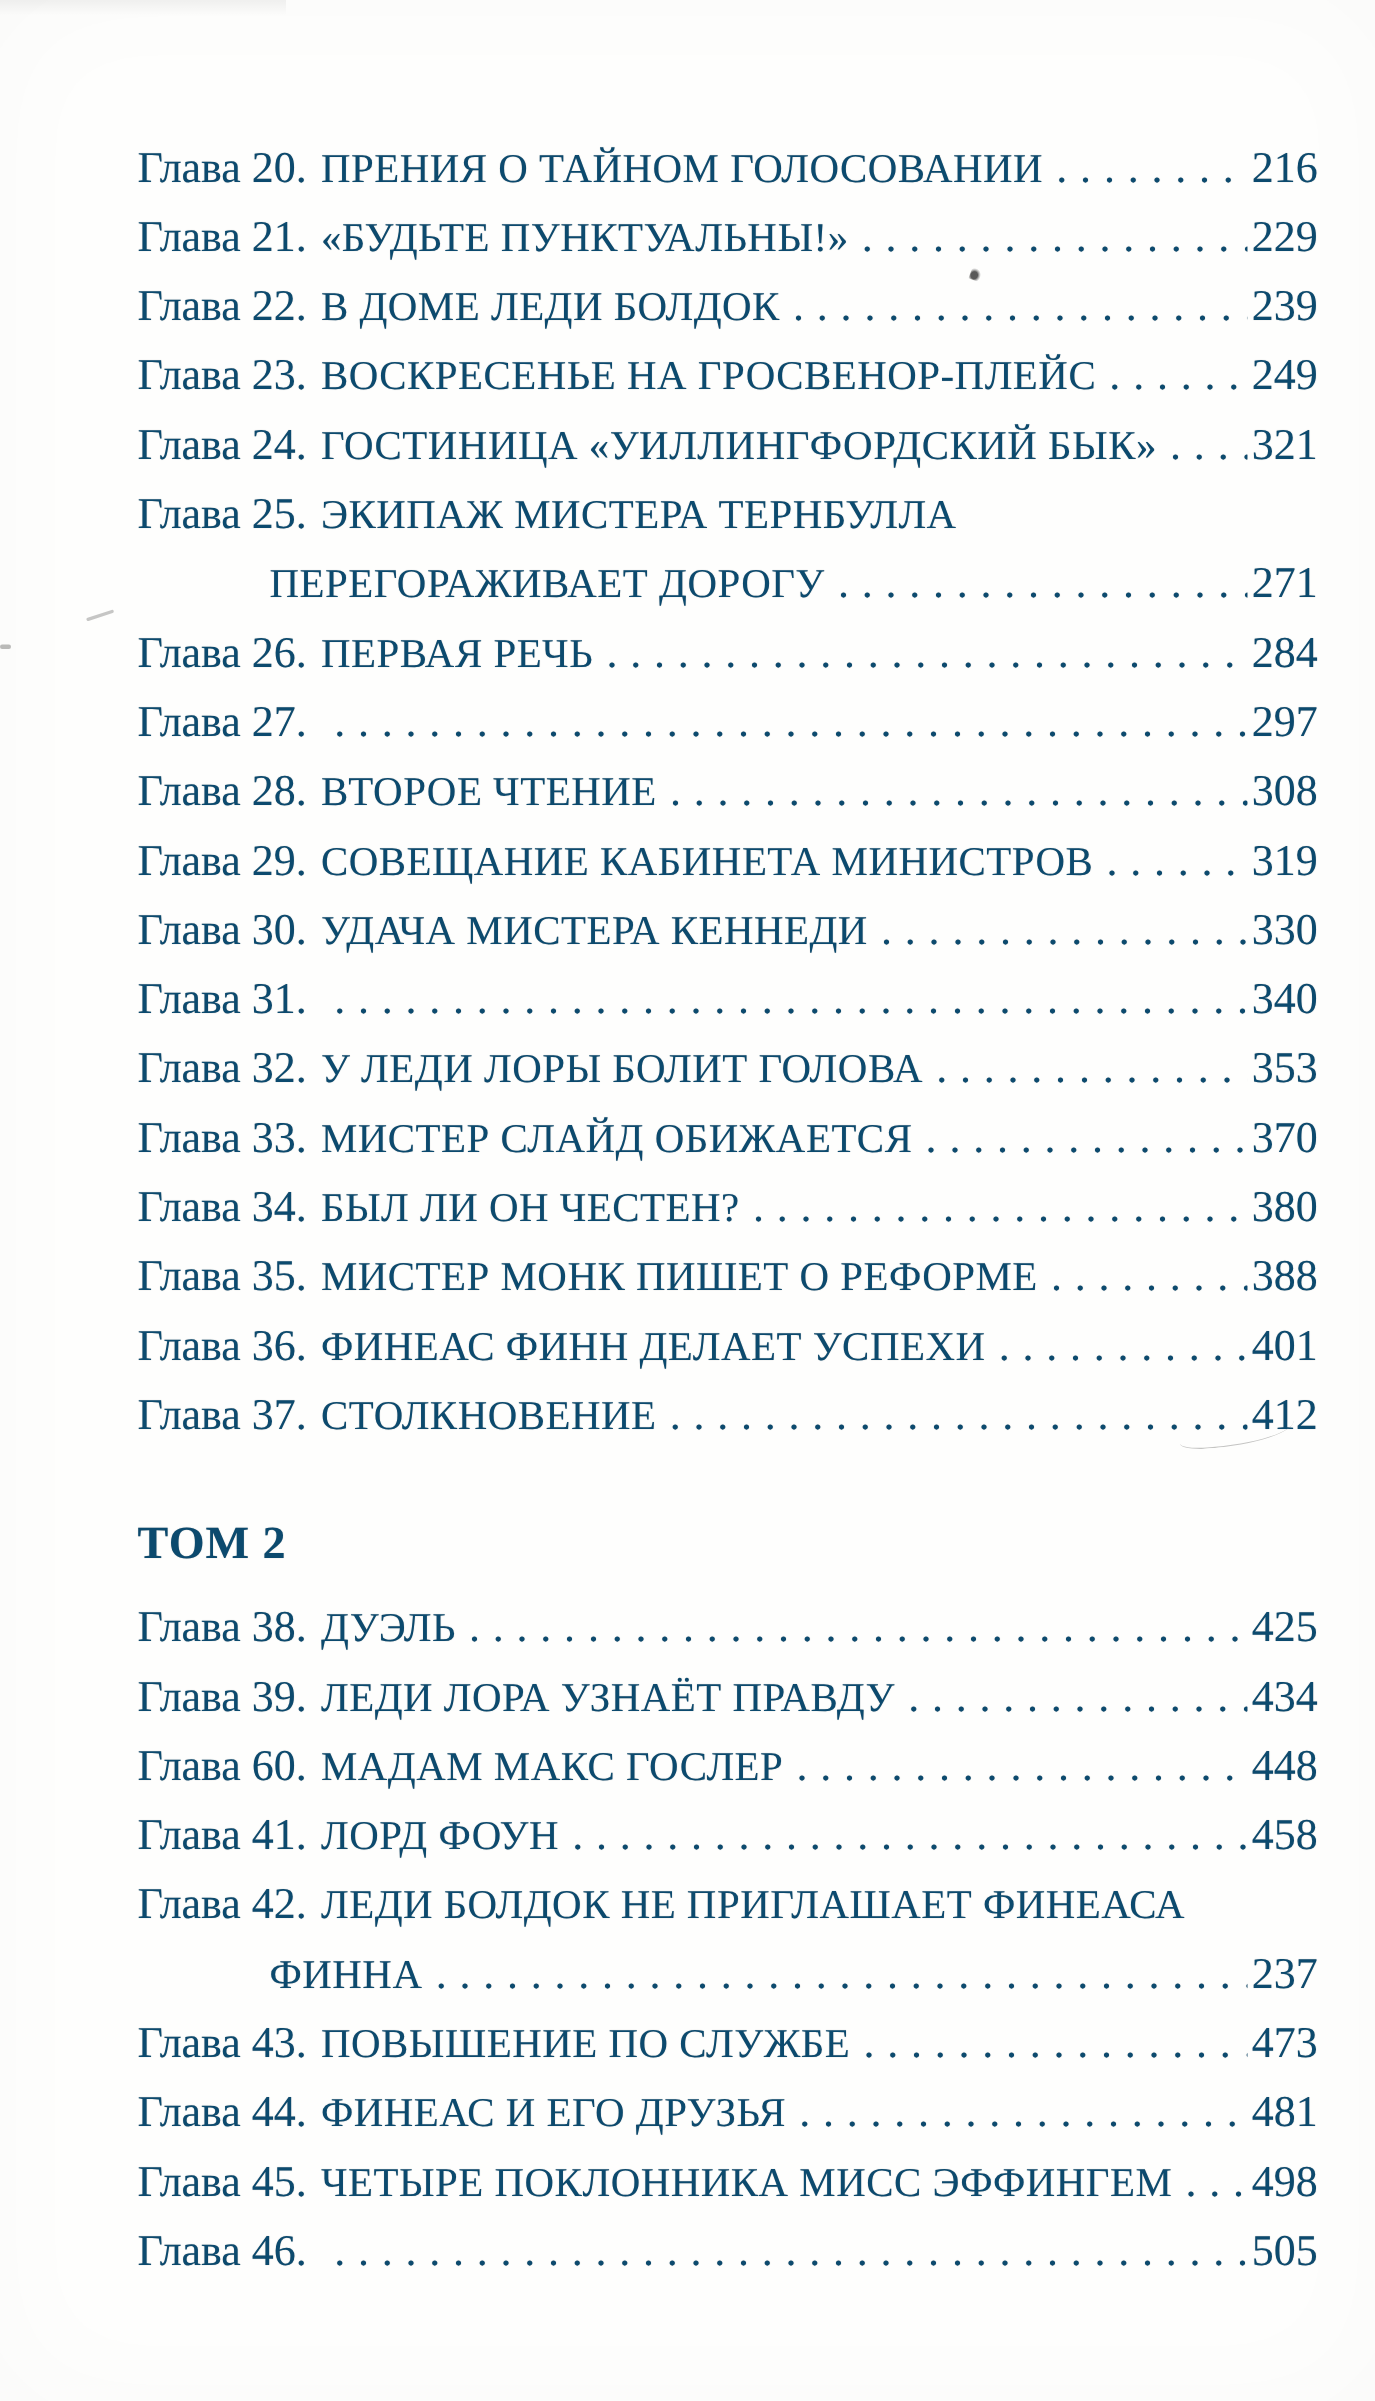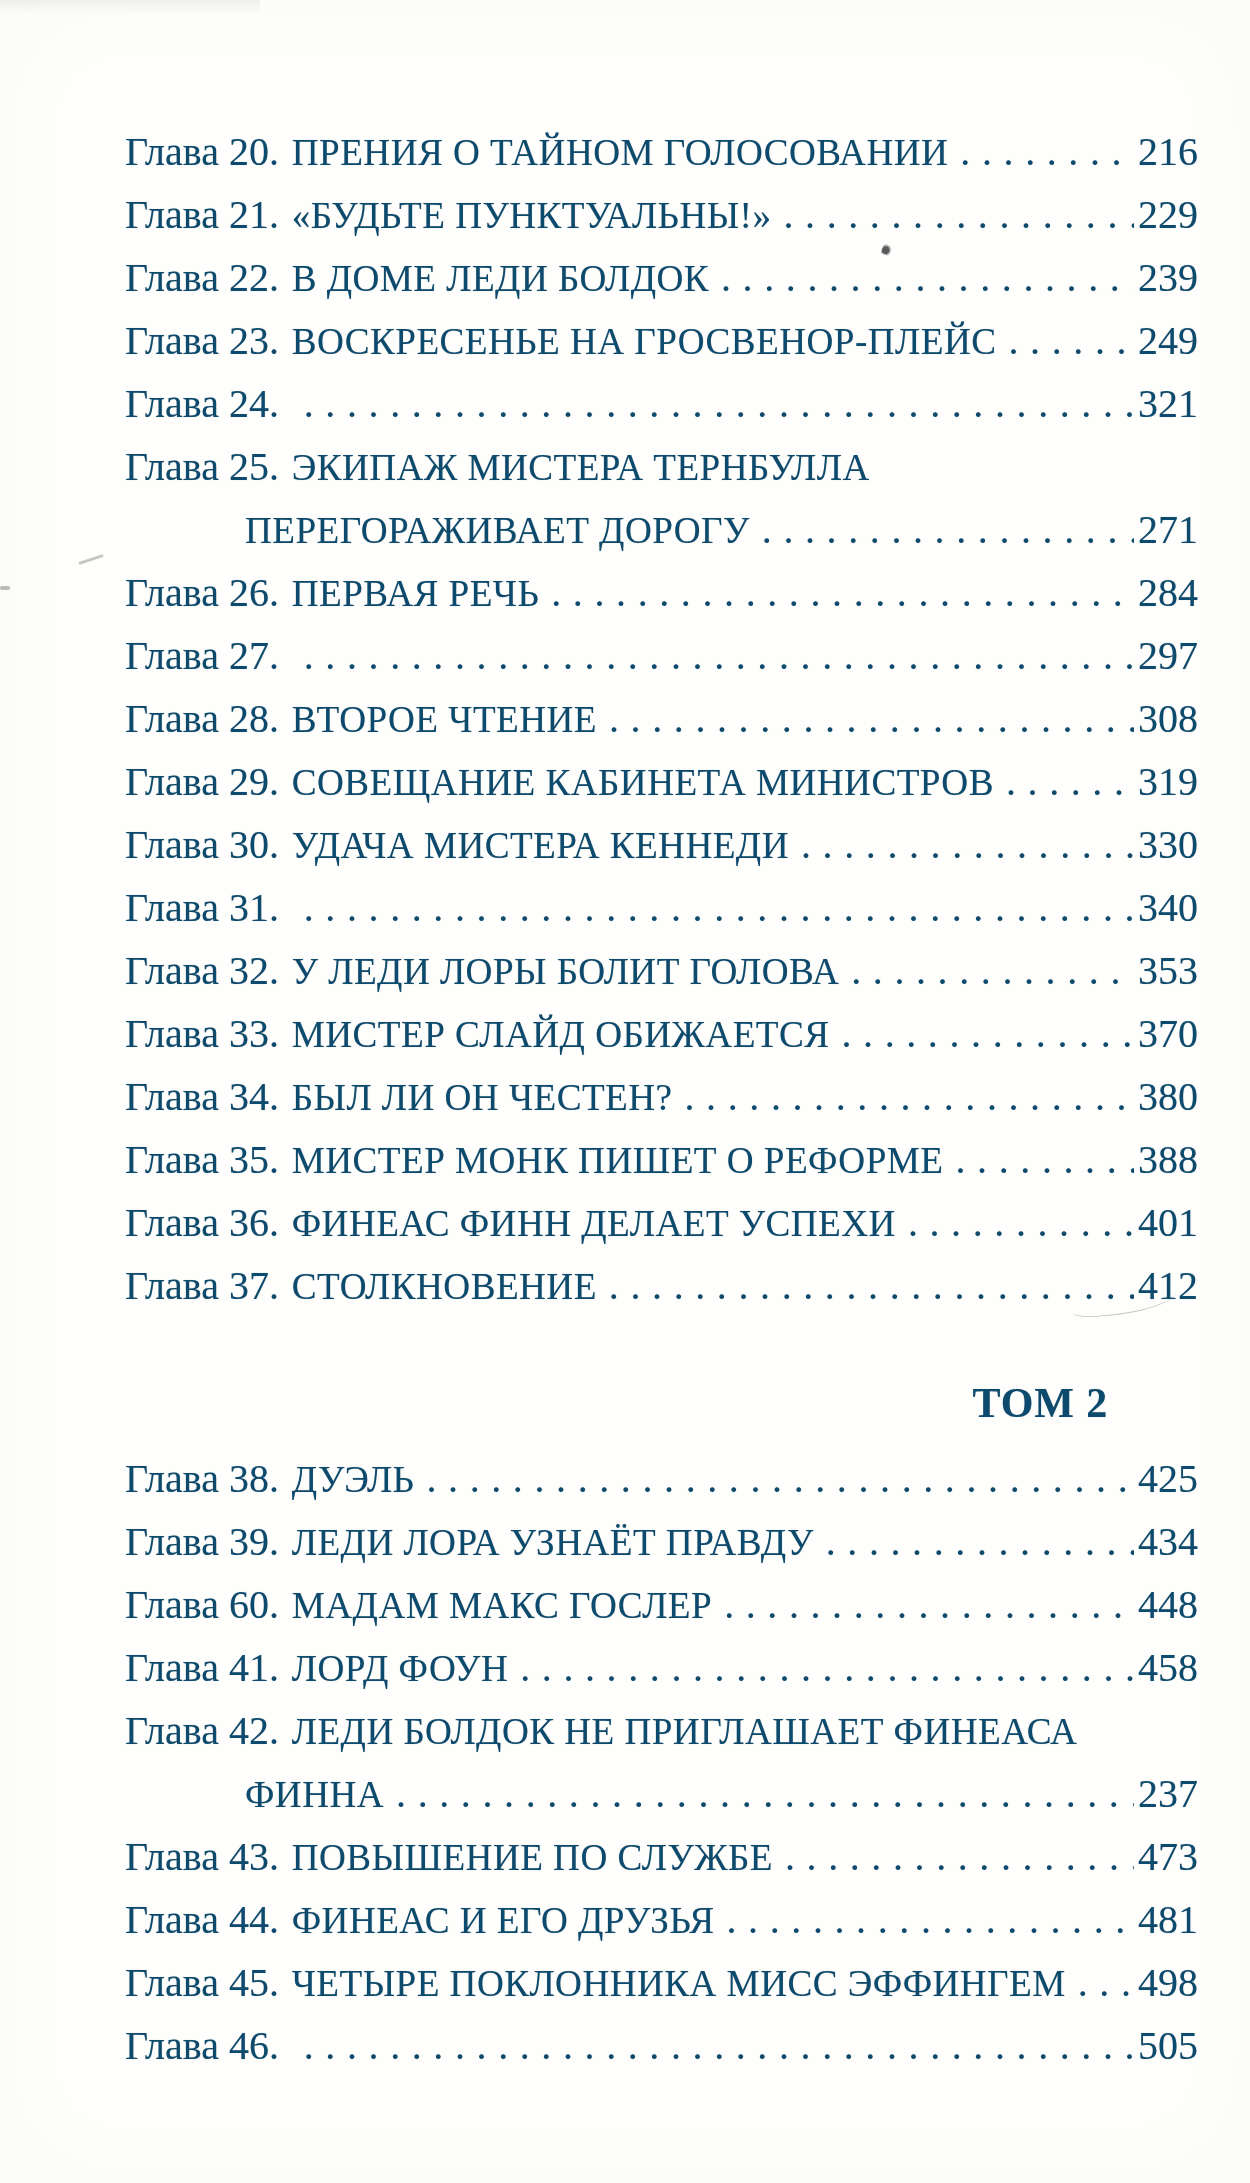--- a/index.html
+++ b/index.html
@@ -51,21 +51,21 @@
     flex: 0 0 auto;
   }
   .toc-row.continuation {
     padding-left: 120px;
   }
   .volume-heading {
     line-height: 63px;
     height: 63px;
     margin: 55px 0 12px 0;
     padding-right: 90px;
-    text-align: right;
+    text-align: left;
     font-size: 42px;
     font-weight: 700;
     letter-spacing: 0.02em;
     text-shadow: 0 0 1px rgba(0,0,0,0.28);
   }
   
   .smudge-check {
     position: absolute;
     left: 882px;
     top: 244px;
@@ -137,20 +137,21 @@
           <span class="page-number">239</span>
         </div>
         <div class="toc-row">
           <span class="chapter-label">Глава 23.</span>
           <span class="chapter-title">ВОСКРЕСЕНЬЕ НА ГРОСВЕНОР-ПЛЕЙС</span>
           <span class="dot-leader">. . . . . . . . . . . . . . . . . . . . . . . . . . . . . . . . . . . . . . . . . . . . . . . . . . . . . . . . . . . . . . . . . . . . . .</span>
           <span class="page-number">249</span>
         </div>
         <div class="toc-row">
           <span class="chapter-label">Глава 24.</span>
+          <span class="chapter-title">ГОСТИНИЦА «УИЛЛИНГФОРДСКИЙ БЫК»</span>
           <span class="dot-leader">. . . . . . . . . . . . . . . . . . . . . . . . . . . . . . . . . . . . . . . . . . . . . . . . . . . . . . . . . . . . . . . . . . . . . .</span>
           <span class="page-number">321</span>
         </div>
         <div class="toc-row">
           <span class="chapter-label">Глава 25.</span>
           <span class="chapter-title">ЭКИПАЖ МИСТЕРА ТЕРНБУЛЛА</span>
         </div>
         <div class="toc-row continuation">
           <span class="chapter-title">ПЕРЕГОРАЖИВАЕТ ДОРОГУ</span>
           <span class="dot-leader">. . . . . . . . . . . . . . . . . . . . . . . . . . . . . . . . . . . . . . . . . . . . . . . . . . . . . . . . . . . . . . . . . . . . . .</span>

